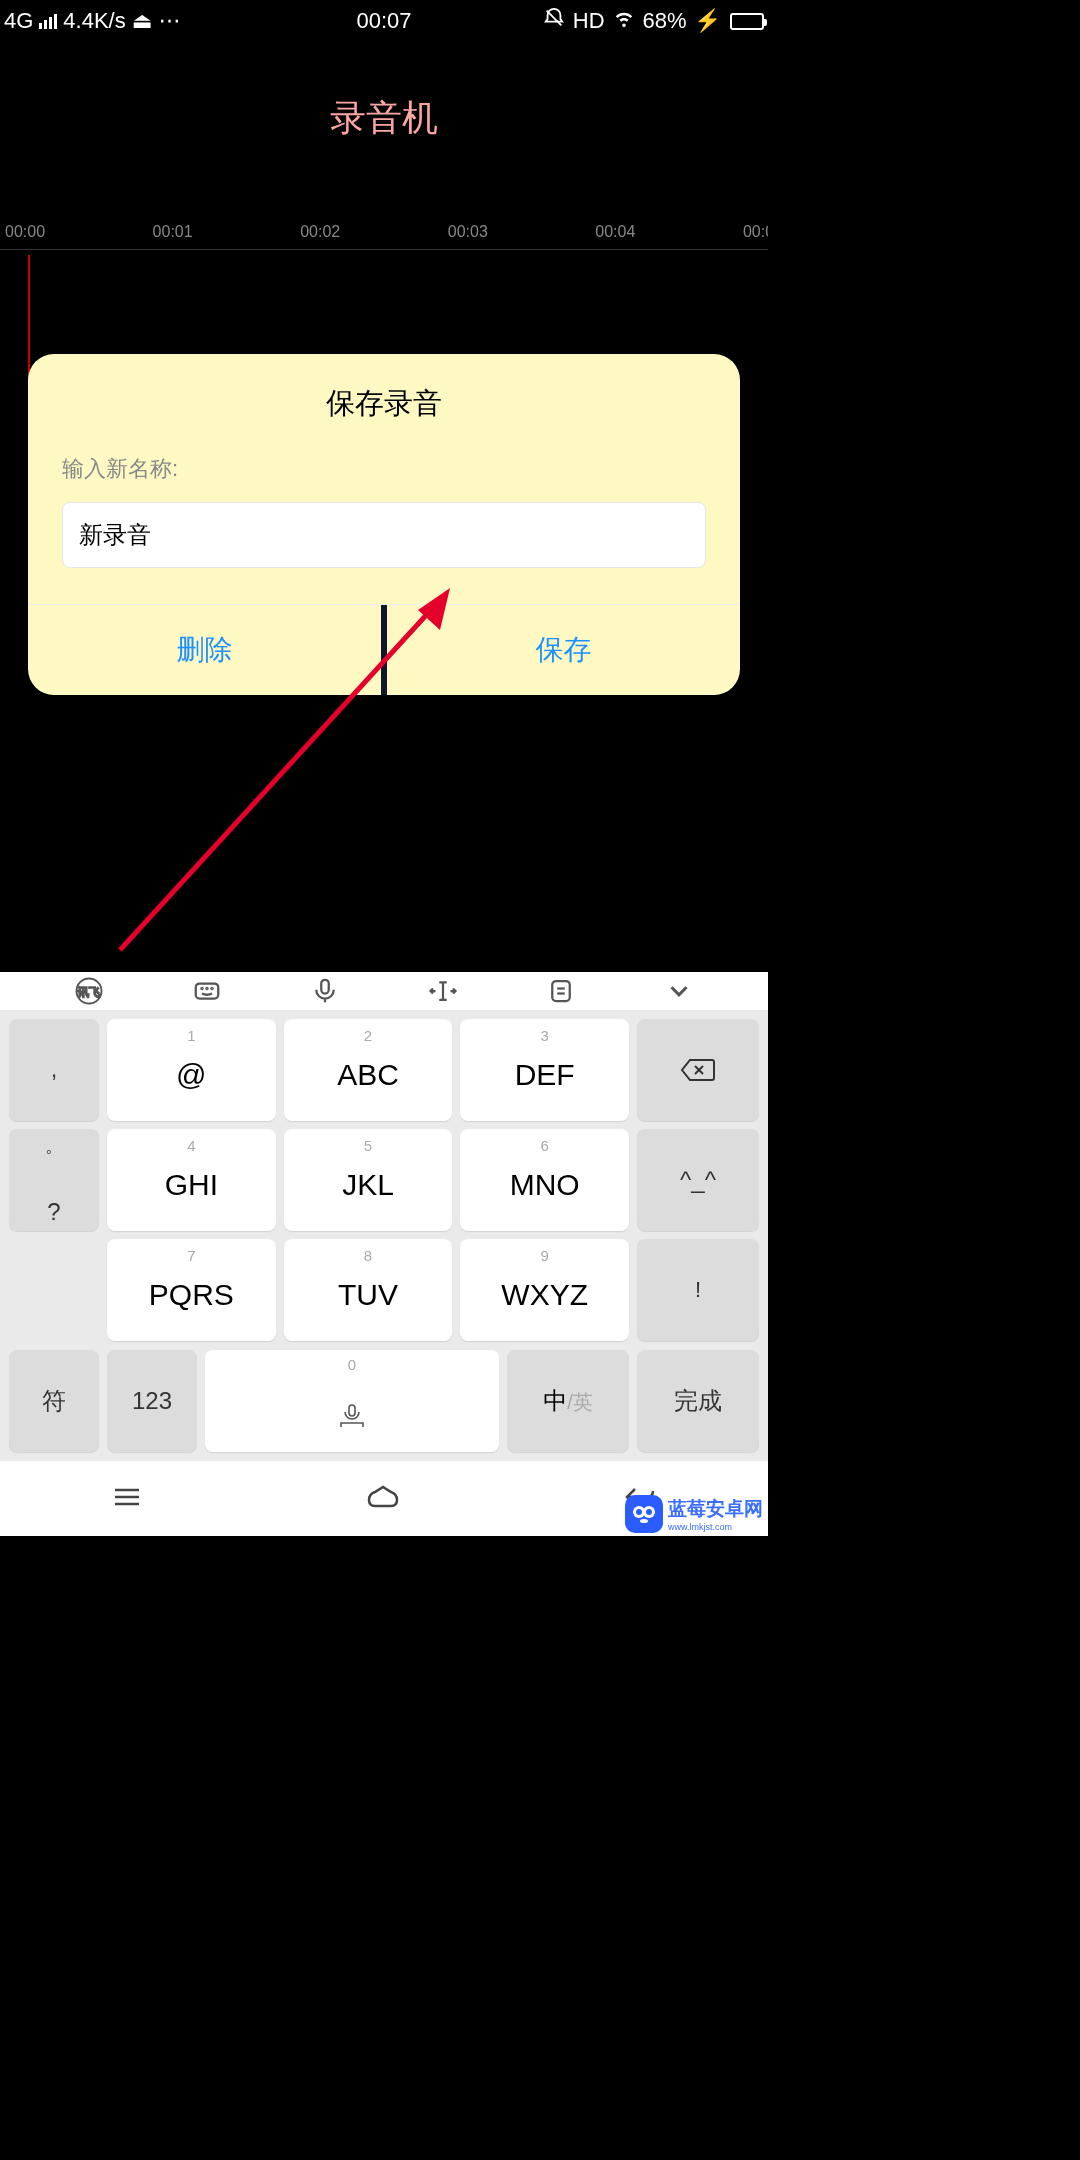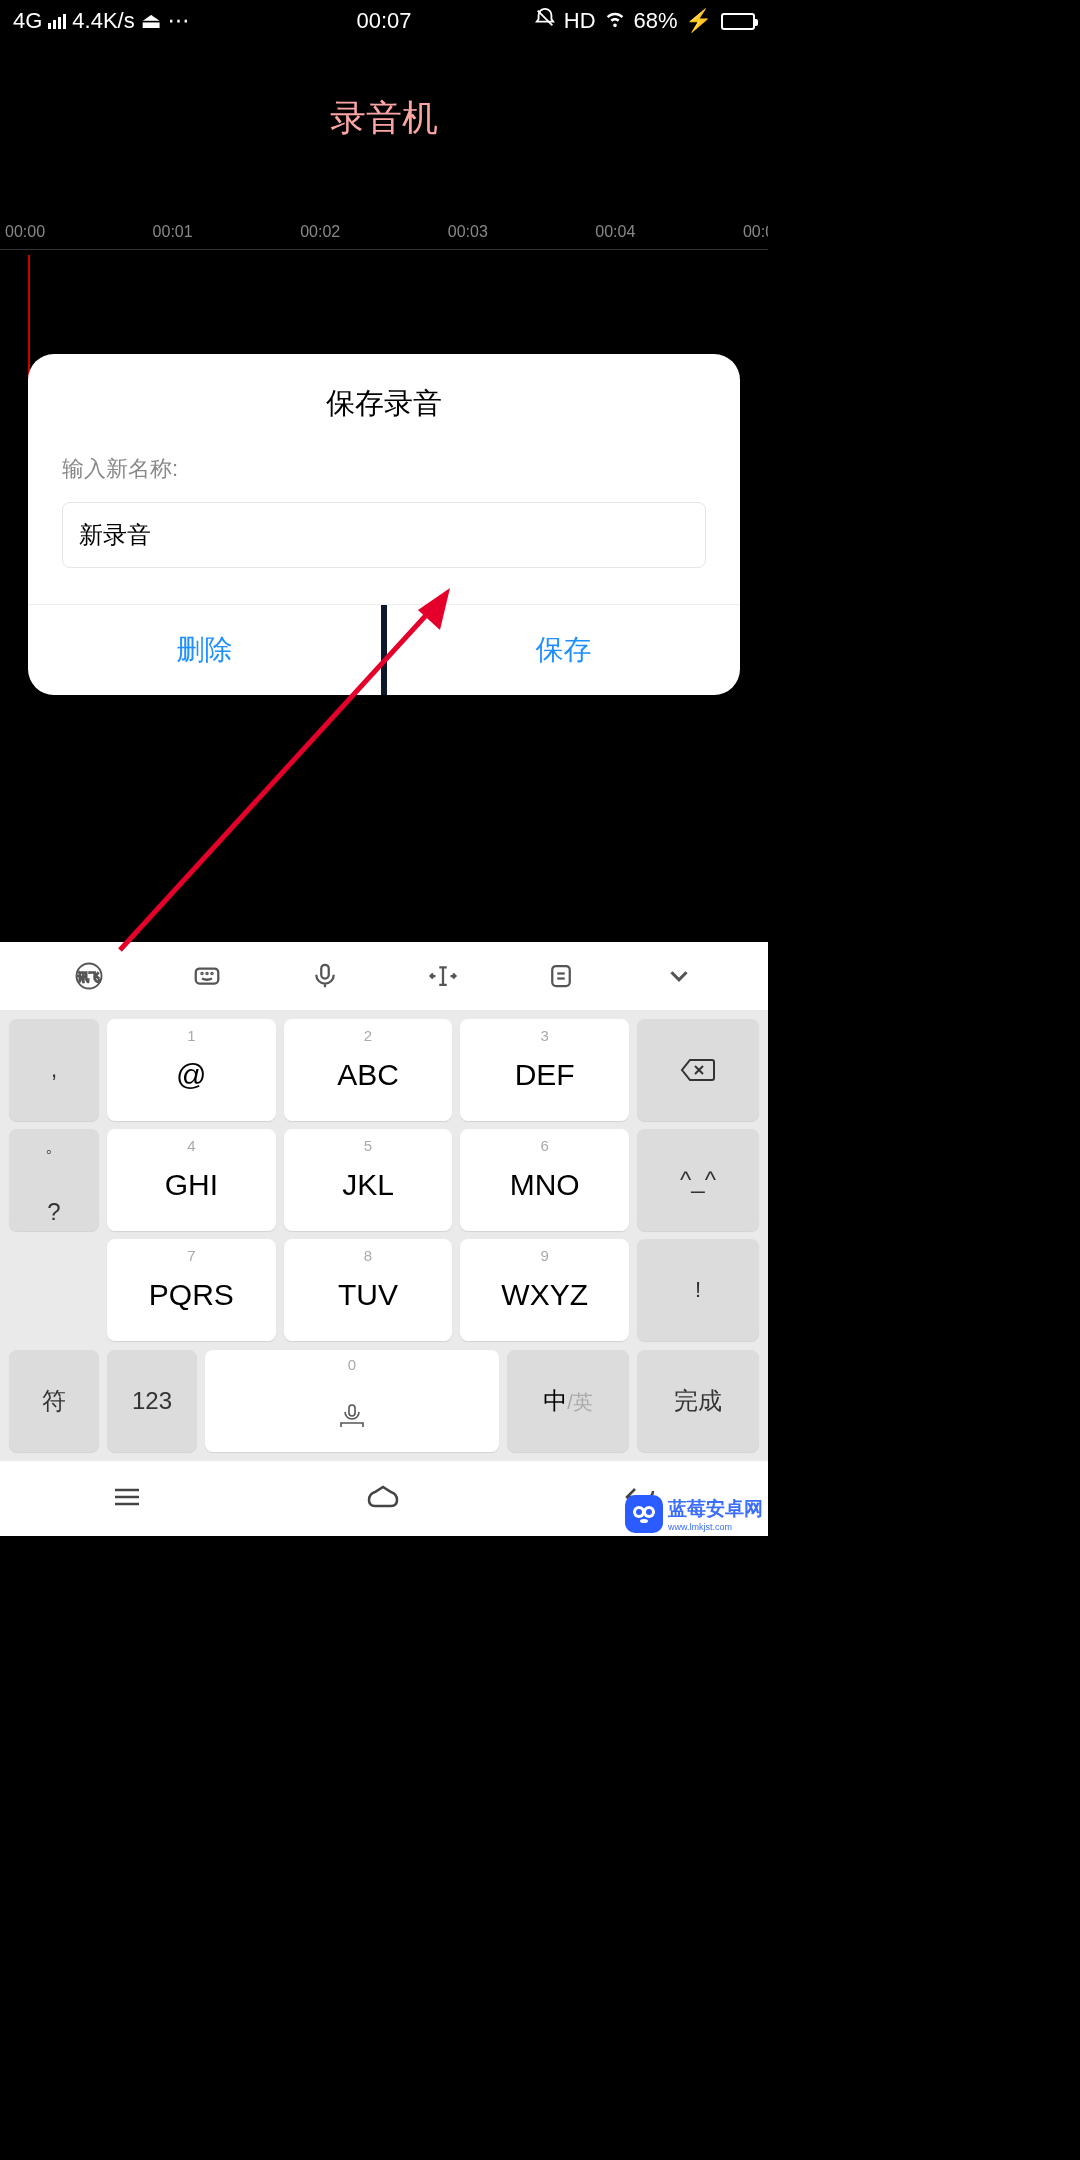--- a/index.html
+++ b/index.html
@@ -1,19 +1,19 @@
 <!DOCTYPE html>
 <html><head>
   <meta charset="utf-8">
   <style>
     * { margin: 0; padding: 0; box-sizing: border-box; font-family: -apple-system, "Helvetica Neue", Arial, sans-serif; }
     body { width: 768px; height: 1536px; background: #000; position: relative; overflow: hidden; }
     
     
-    .status-bar { height: 42px; display: flex; align-items: center; justify-content: space-between; padding: 0 13px; color: #fff; font-size: 22px; font-weight: 500; }
+    .status-bar { height: 42px; display: flex; align-items: center; justify-content: space-between; padding: 0 4px; color: #fff; font-size: 22px; font-weight: 500; }
     .status-left { display: flex; align-items: center; gap: 6px; }
     .status-center { position: absolute; left: 50%; transform: translateX(-50%); }
     .status-right { display: flex; align-items: center; gap: 8px; text-align: right; }
     .signal-bars { display: inline-flex; align-items: flex-end; gap: 2px; }
     .bar { width: 3px; background: #fff; }
     .bar:nth-child(1){height:6px} .bar:nth-child(2){height:9px} .bar:nth-child(3){height:12px} .bar:nth-child(4){height:15px}
     .battery { width: 34px; height: 17px; border: 2px solid #fff; border-radius: 3px; position: relative; }
     .battery::after { content:''; position:absolute; right:-5px; top:4px; width:3px; height:7px; background:#fff; border-radius:0 2px 2px 0; }
     .battery-fill { height: 100%; width: 68%; background: #fff; }
     
@@ -22,34 +22,34 @@
     
     
     .timeline { position: relative; margin-top: 80px; height: 30px; }
     .time-marks { display: flex; justify-content: space-between; color: #888; font-size: 16px; padding: 0 0px; }
     .time-marks span:first-child { margin-left: 5px; }
     .time-marks span:last-child { margin-right: -15px; }
     .timeline-line { border-top: 1px solid #333; margin-top: 8px; }
     .playhead { position: absolute; left: 28px; top: 32px; width: 2px; height: 330px; background: #c00; }
     
     
-    .dialog { position: absolute; left: 28px; right: 28px; top: 354px; background: #ffffff; border-radius: 26px; padding: 30px 0 0 0; z-index: 10; }
+    .dialog { position: absolute; left: 28px; right: 28px; top: 354px; background: #fef9c3; border-radius: 26px; padding: 30px 0 0 0; z-index: 10; }
     .dialog-title { text-align: center; font-size: 29px; color: #000; font-weight: 500; }
     .dialog-label { font-size: 22px; color: #888; margin: 30px 34px 12px; }
     .dialog-input { margin: 18px 34px; background: #fff; border: 1px solid #e5e5e5; border-radius: 8px; padding: 16px 16px; font-size: 24px; color: #000; }
     .dialog-buttons { display: flex; margin-top: 36px; border-top: 1px solid #eee; }
     .dialog-btn { flex: 1; text-align: center; padding: 26px 0; font-size: 28px; color: #1e90ff; }
     .dialog-btn:first-child { border-right: 6px solid #0f172a; }
     
     
     .arrow { position: absolute; left: 100px; top: 560px; width: 400px; height: 400px; z-index: 20; pointer-events: none; }
     
     
     .keyboard { position: absolute; bottom: 75px; left: 0; right: 0; background: #f5f5f5; }
-    .kb-toolbar { display: flex; justify-content: space-around; align-items: center; padding: 16px 30px; background: #fff; }
+    .kb-toolbar { display: flex; justify-content: space-around; align-items: center; padding: 1px 30px; background: #fff; }
     .kb-toolbar div { width: 36px; height: 36px; display: flex; align-items: center; justify-content: center; color: #555; }
     .kb-toolbar svg { width: 30px; height: 30px; }
     
     .kb-grid { display: grid; grid-template-columns: 90px 1fr 1fr 1fr 122px; gap: 8px; padding: 9px; background: #eaeaea; }
     .key { background: #fff; border-radius: 8px; display: flex; flex-direction: column; align-items: center; justify-content: center; height: 102px; position: relative; box-shadow: 0 1px 1px rgba(0,0,0,0.1); }
     .key-num { font-size: 15px; color: #aaa; position: absolute; top: 8px; }
     .key-letter { font-size: 30px; color: #000; margin-top: 10px; }
     .key-side { background: #dcdcdc; }
     .key-side .key-letter { font-size: 22px; color: #333; margin-top: 0; }
     .key-punct { font-size: 22px; }

